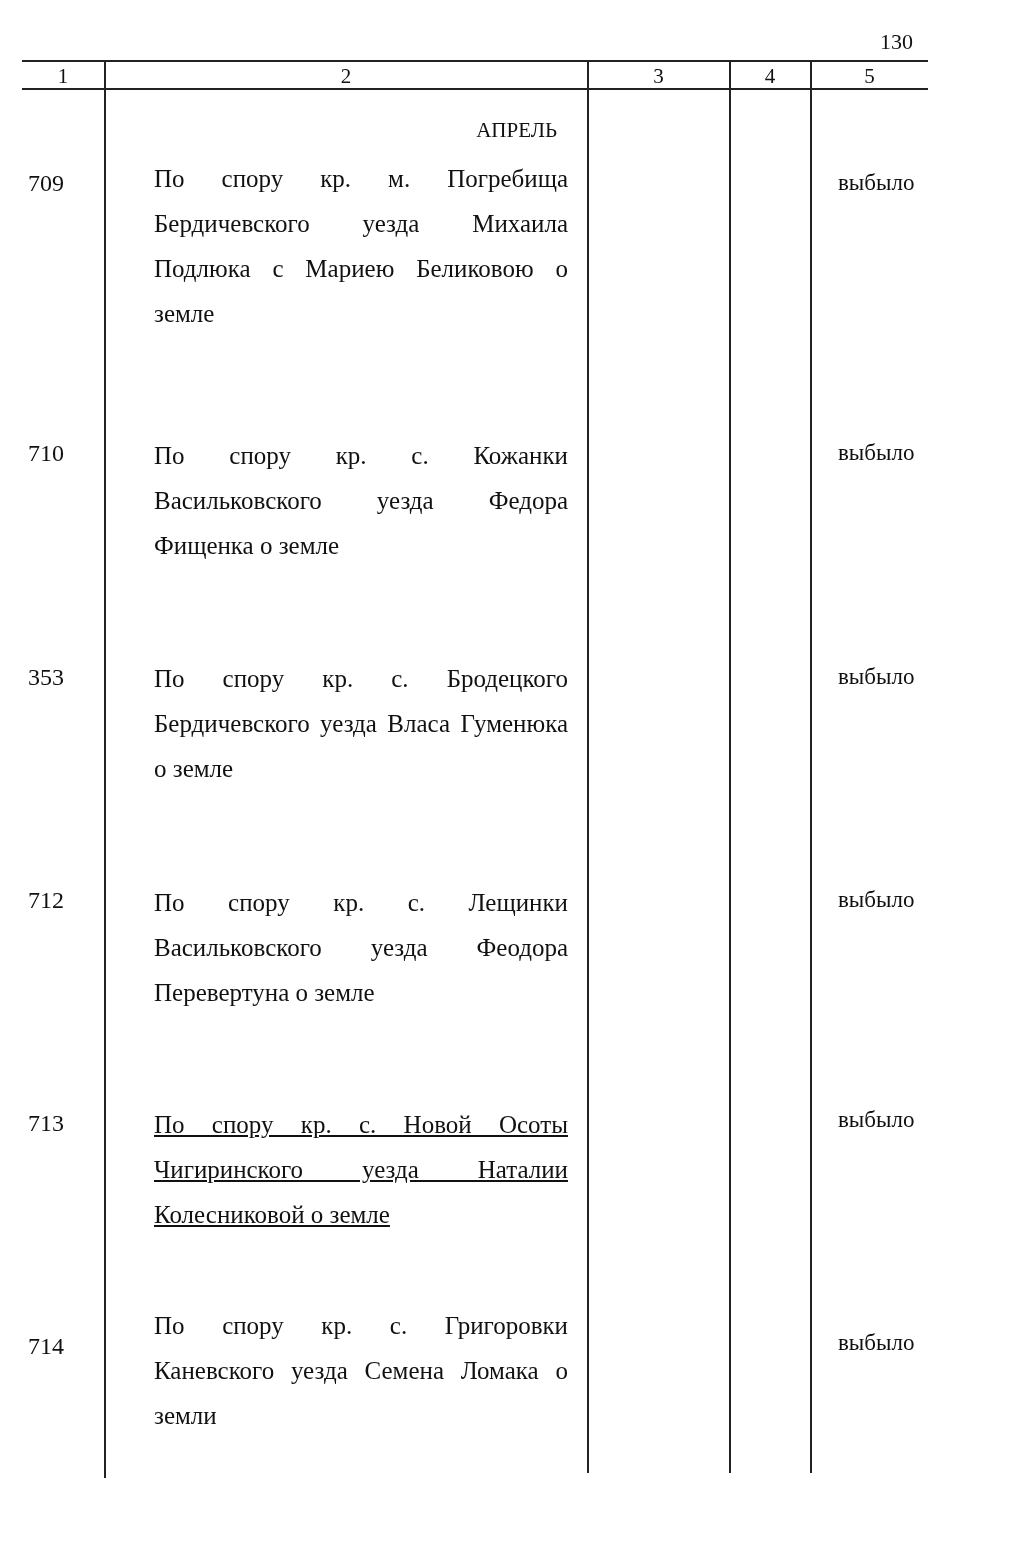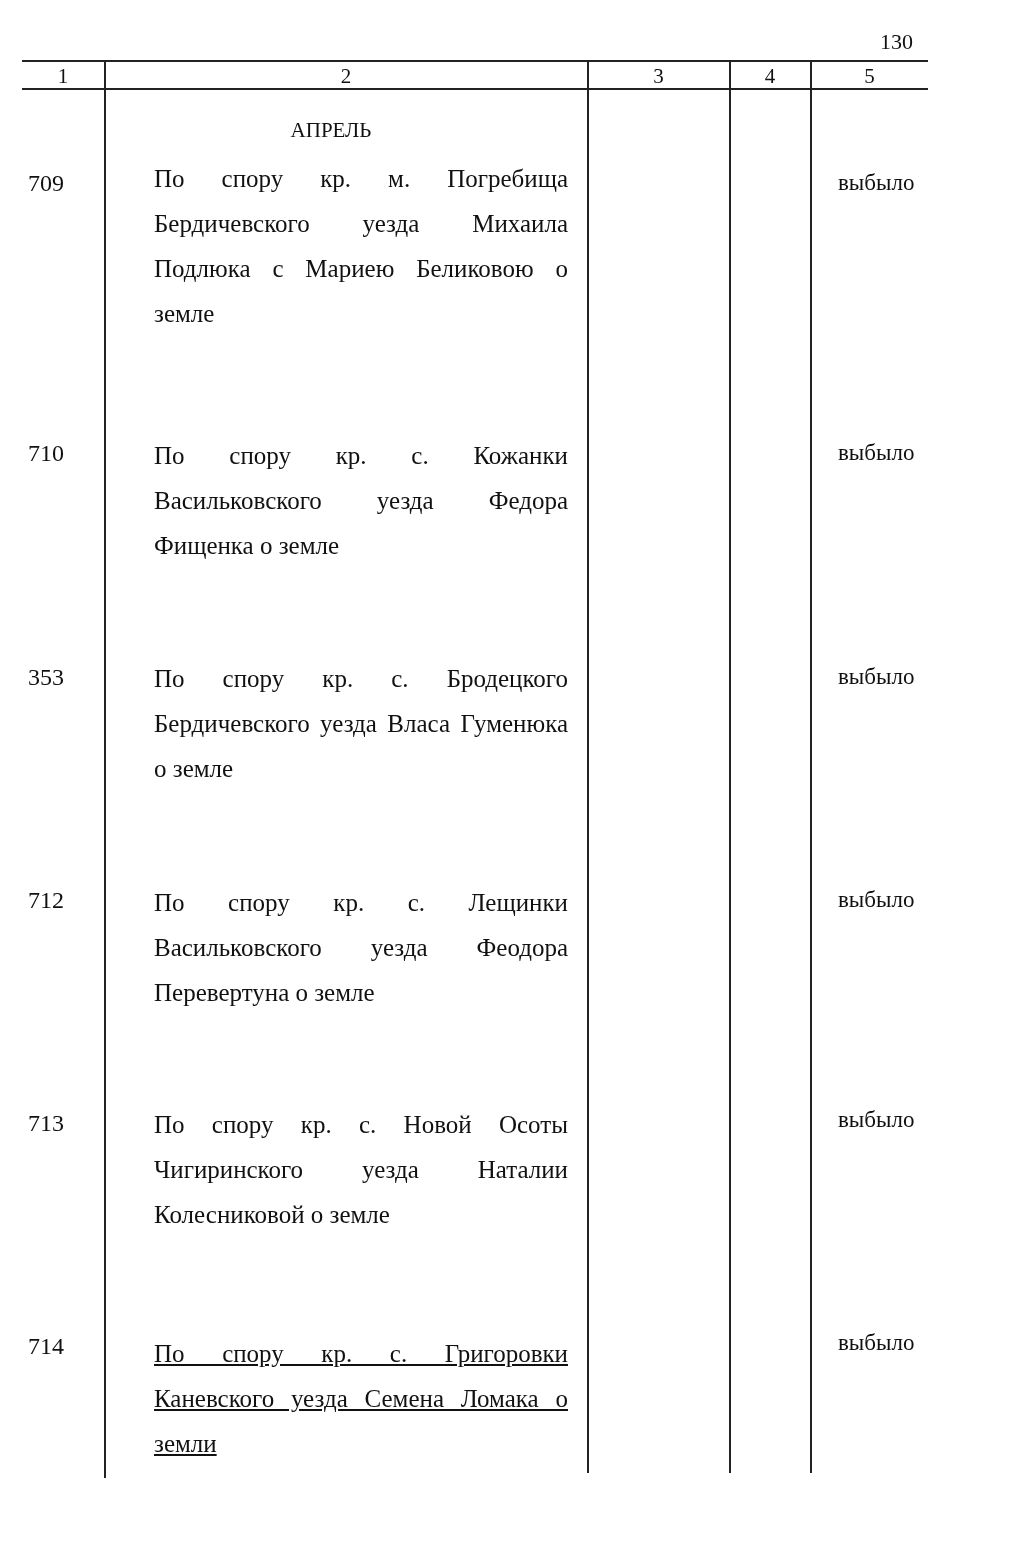--- a/index.html
+++ b/index.html
@@ -4,21 +4,21 @@
   <style>
     html, body { margin: 0; padding: 0; background: #ffffff; }
     body {
       width: 1024px; height: 1545px; position: relative; overflow: hidden;
       font-family: "Liberation Serif", "DejaVu Serif", serif; color: #111;
     }
     .page-number { position: absolute; left: 880px; top: 20px; font-size: 22px; margin-top: 9px; }
     .hline { position: absolute; height: 2px; background: #222; }
     .vline { position: absolute; width: 1.5px; background: #222; }
     .hdr { position: absolute; top: 64px; font-size: 21px; text-align: center; }
-    .month { position: absolute; left: 105px; width: 452px; top: 118px; text-align: center; font-size: 21px; }
+    .month { position: absolute; left: 105px; width: 452px; top: 118px; text-align: right; font-size: 21px; }
     .num { position: absolute; left: 28px; font-size: 24px; }
     .desc {
       position: absolute; left: 154px; width: 414px; font-size: 25px;
       line-height: 45px; text-align: justify;
     }
     .status { position: absolute; left: 838px; font-size: 23px; text-align: center; }
   </style>
 </head>
 <body>
 
@@ -59,21 +59,21 @@
 </div>
 
 <div>
   <div class="num" style="top:887px;">712</div>
   <div class="desc" style="top:880px;">По спору кр. с. Лещинки Васильковского уезда Феодора Перевертуна о земле</div>
   <div class="status" style="top:887px;">выбыло</div>
 </div>
 
 <div>
   <div class="num" style="top:1110px;">713</div>
-  <div class="desc" style="top:1102px;">По спору кр. с. Новой Осоты Чигиринского уезда Наталии Колесниковой о земле</div>
+  <div class="desc" style="top:1102px;text-decoration:underline;">По спору кр. с. Новой Осоты Чигиринского уезда Наталии Колесниковой о земле</div>
   <div class="status" style="top:1107px;">выбыло</div>
 </div>
 
 <div>
   <div class="num" style="top:1333px;">714</div>
-  <div class="desc" style="top:1331px;text-decoration:underline;">По спору кр. с. Григоровки Каневского уезда Семена Ломака о земли</div>
+  <div class="desc" style="top:1303px;">По спору кр. с. Григоровки Каневского уезда Семена Ломака о земли</div>
   <div class="status" style="top:1330px;">выбыло</div>
 </div>
 
 </body></html>

